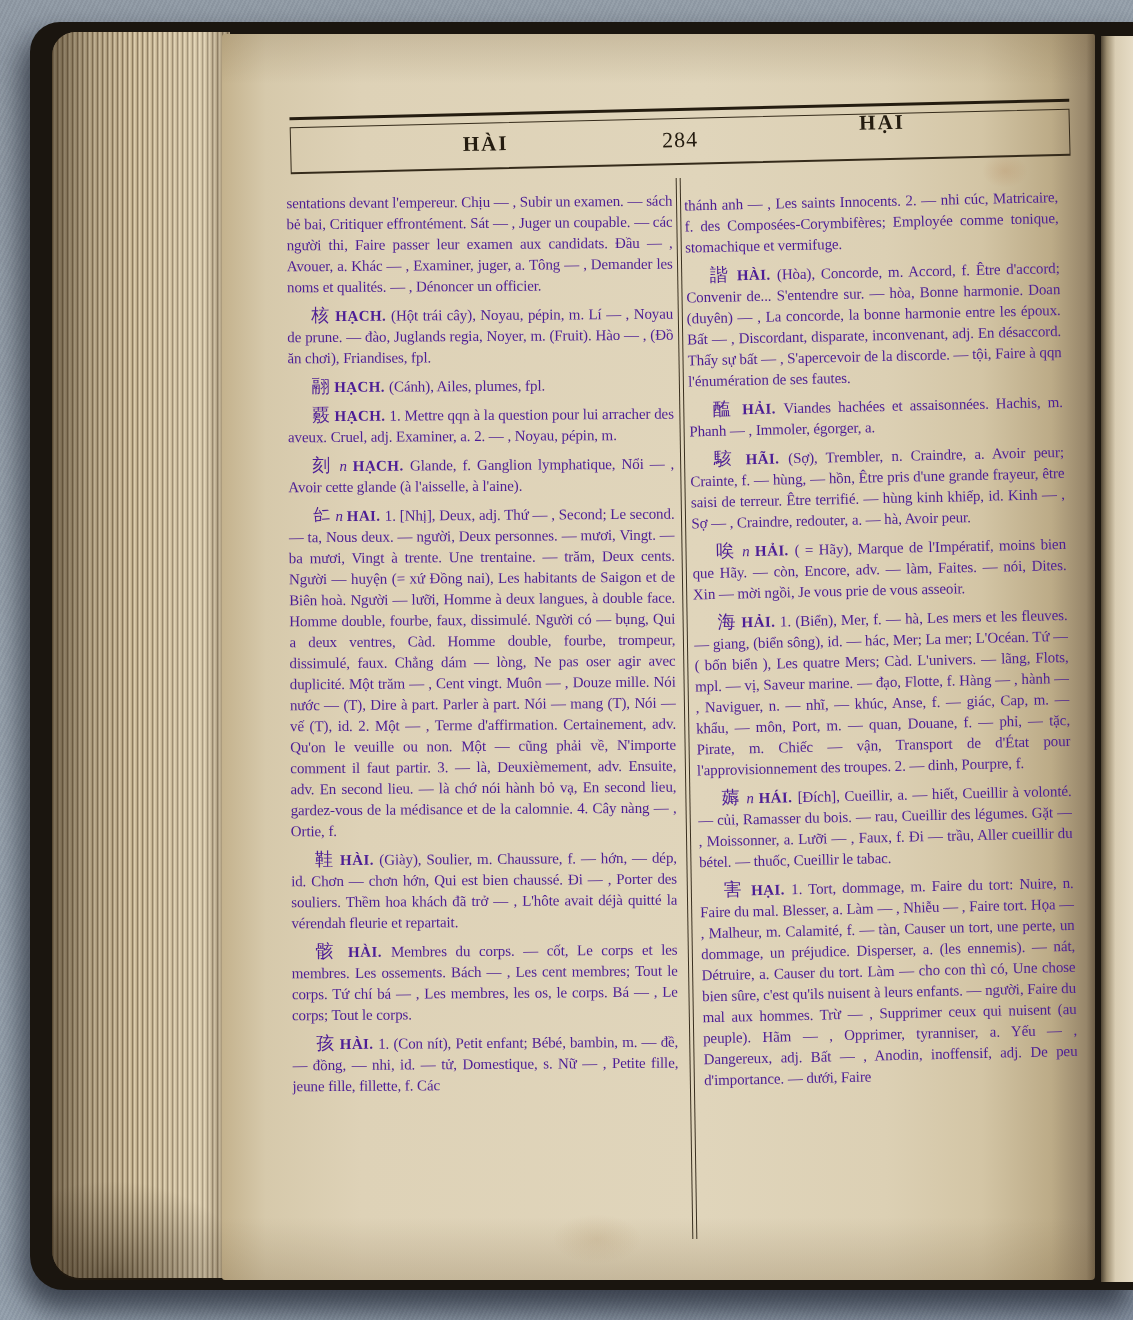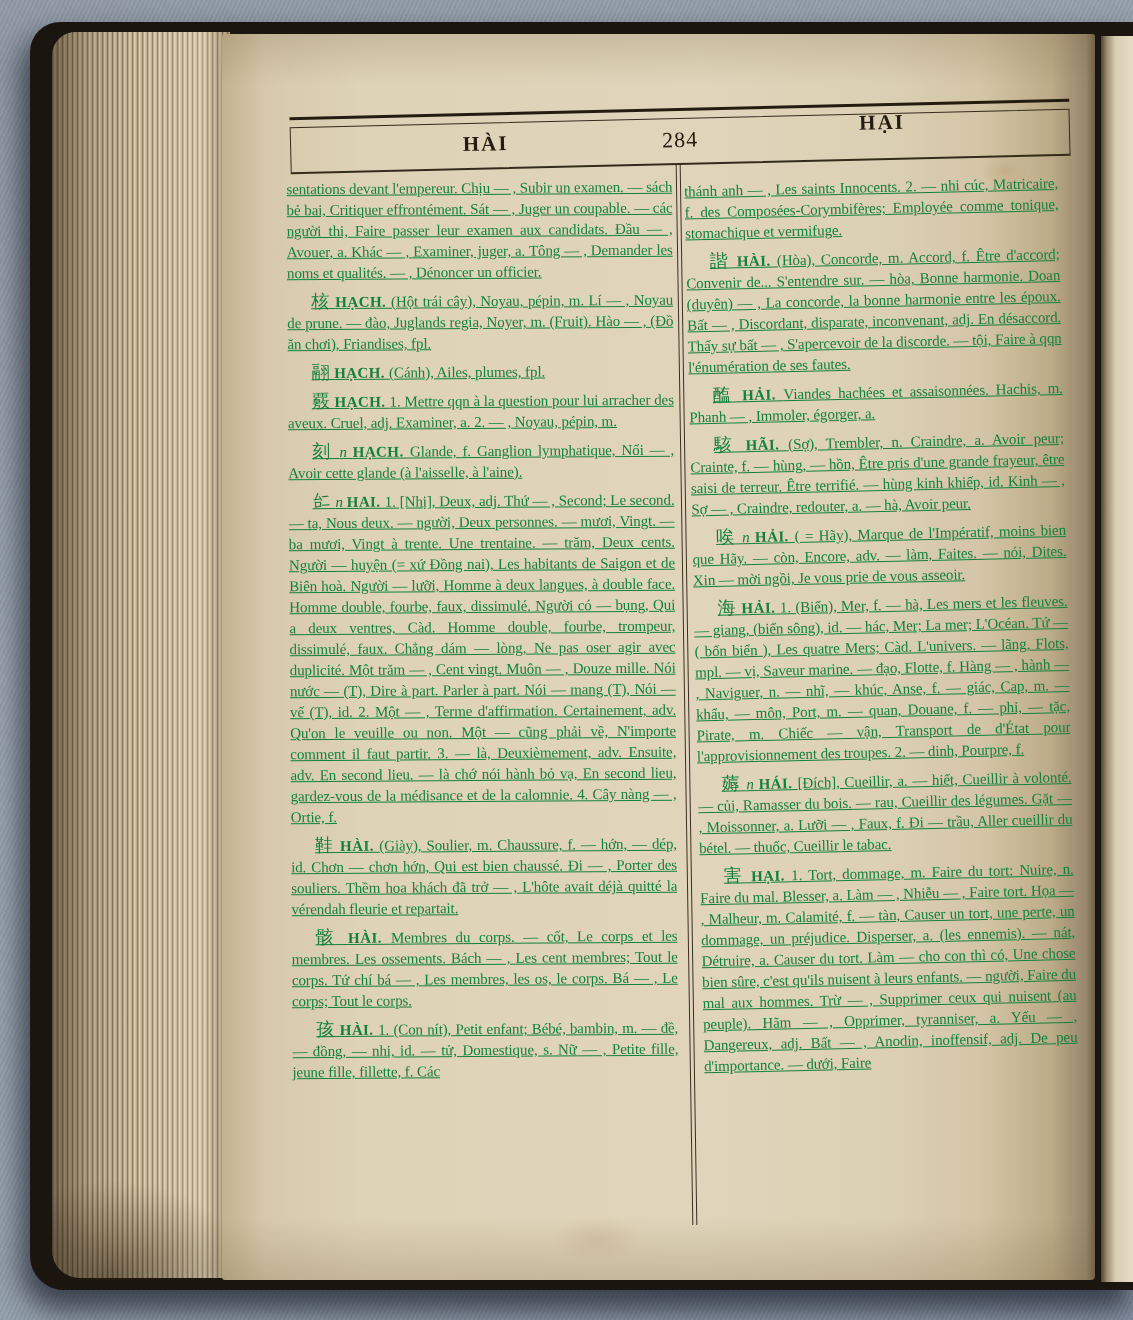--- a/index.html
+++ b/index.html
@@ -65,22 +65,22 @@
   }
   .head-item{
     position:absolute;top:8px;transform:translateX(-50%);
     font-size:21px;letter-spacing:2px;font-weight:bold;white-space:nowrap;
   }
   .head-left{left:25%;}
   .head-center{left:50%;font-weight:normal;font-size:22px;letter-spacing:1px;}
   .head-right{left:76%;top:-4px;background:transparent;}
   
   .text-columns{
-    position:absolute;left:290px;top:178px;width:780px;height:1075px;
-    display:flex;color:#15803d;text-decoration:underline;
+    position:absolute;left:290px;top:192px;width:780px;height:1075px;
+    display:flex;color:#4c1d95;
   }
   .col{
     font-size:15px;line-height:21px;text-align:justify;
     overflow:hidden;height:1065px;letter-spacing:-0.1px;
   }
   .col-left{width:386px;transform:rotate(-0.4deg);transform-origin:50% 50%;}
   .col-right{width:374px;transform:rotate(-1.3deg);transform-origin:40% 50%;}
   .divider{width:20px;position:relative;flex:none;}
   .divider::before{
     content:"";position:absolute;left:8px;top:-14px;bottom:28px;width:3px;

